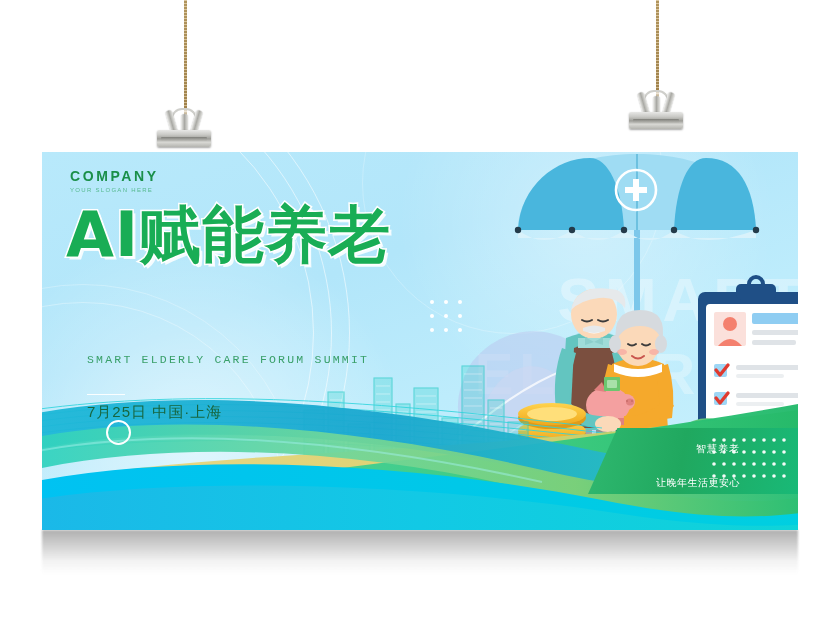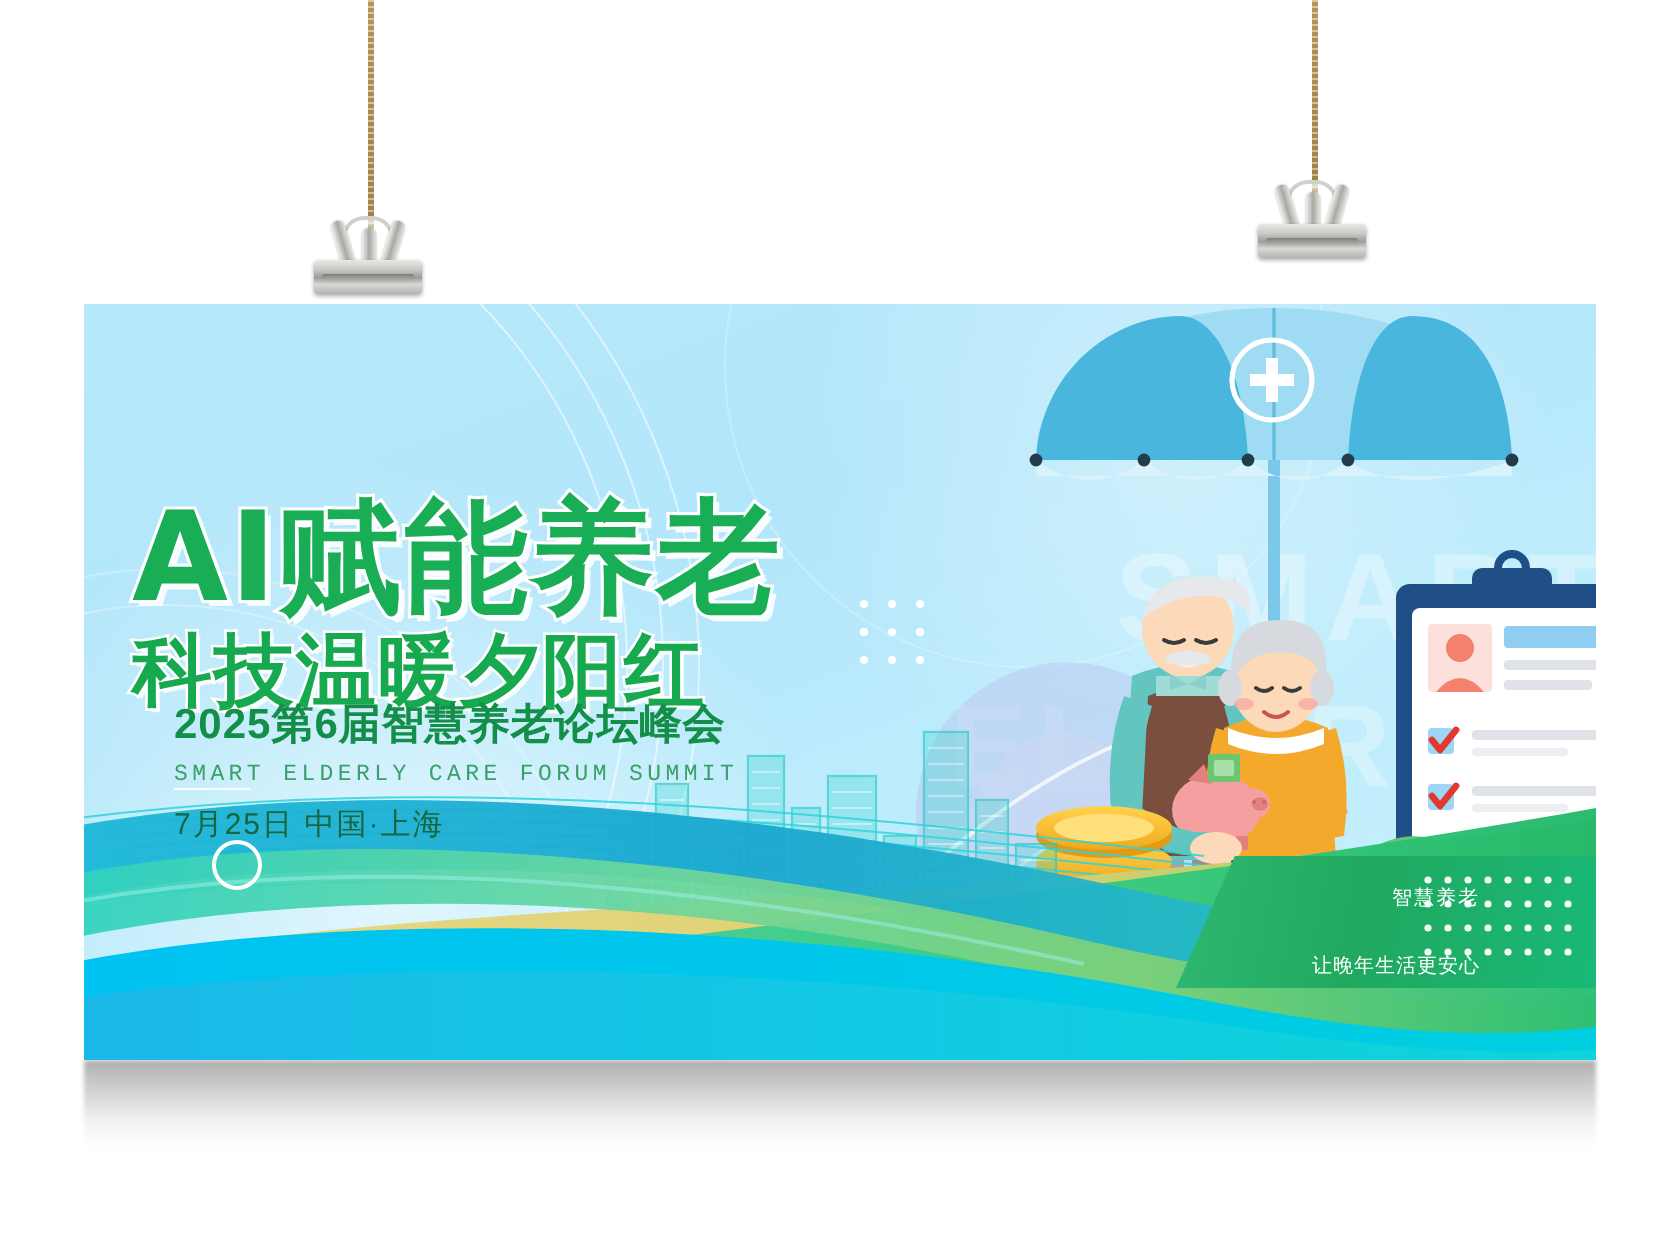--- a/index.html
+++ b/index.html
@@ -57,21 +57,21 @@
   .dotgrid i{position:absolute;width:4px;height:4px;border-radius:50%;background:#fff;}
 
   
   .arc{position:absolute;border:1px solid rgba(255,255,255,.55);border-radius:50%;}
 
   
   #company{position:absolute;left:28px;top:16px;}
   #company .cname{font-size:14px;font-weight:bold;letter-spacing:2.6px;color:#1a8f49;}
   #company .cslogan{font-size:6px;letter-spacing:1.3px;color:#57b98f;margin-top:3px;}
 
-  #headline{position:absolute;left:24px;top:52px;margin-top:44px;}
+  #headline{position:absolute;left:24px;top:52px;}
   .h-main{
     font-size:62px;font-weight:bold;color:#19ad55;line-height:1;letter-spacing:1px;
     -webkit-text-stroke:3px #ffffff;paint-order:stroke fill;
     text-shadow:3px 3px 0 rgba(255,255,255,.85);
     font-family:"DejaVu Sans","Liberation Sans",sans-serif;
   }
   .h-sub{
     margin-top:6px;font-size:40px;font-weight:bold;color:#17a94f;letter-spacing:1px;line-height:1;
     -webkit-text-stroke:2.5px #ffffff;paint-order:stroke fill;
     text-shadow:2px 2px 0 rgba(255,255,255,.8);
@@ -414,29 +414,31 @@
     <path d="M-10 262 C140 234 330 250 520 292 C640 318 700 320 766 306 L766 344 C700 356 620 346 500 320 C330 284 140 268 -10 298 Z" fill="url(#wv1)" opacity=".95"></path>
 
     <path d="M-10 286 C130 258 320 276 500 318 C610 344 690 344 766 330 L766 360 C690 374 600 364 480 336 C310 296 130 288 -10 318 Z" fill="url(#wv2)" opacity=".93"></path>
 
     <path d="M-10 330 C150 298 380 312 560 348 C650 366 710 368 766 360 L766 378 L-10 378 Z" fill="url(#wv3)"></path>
     <path d="M-10 348 C160 322 400 334 580 362 C660 374 720 376 766 372 L766 378 L-10 378 Z" fill="url(#wv4)"></path>
 
     <path d="M-10 300 C140 272 320 290 500 330" stroke="#9ff0ea" stroke-width="2" fill="none" opacity=".5"></path>
   </svg>
 
+  <div id="company">
+    <div class="cname">COMPANY</div>
+    <div class="cslogan">YOUR SLOGAN HERE</div>
+  </div>
 
 
   <div id="headline">
     <div class="h-main">AI赋能养老</div>
-    <div class="h-sub">科技温暖夕阳红</div>
   </div>
 
   <div id="forum">
-    <div class="cn">2025第6届智慧养老论坛峰会</div>
     <div class="en">SMART ELDERLY CARE FORUM SUMMIT</div>
   </div>
   <div id="rule"></div>
   <div id="dateline">7月25日 中国·上海</div>
 
   <div id="circ"></div>
 
   <div id="badge">
     <div class="bg"></div>
     <div class="txt">

